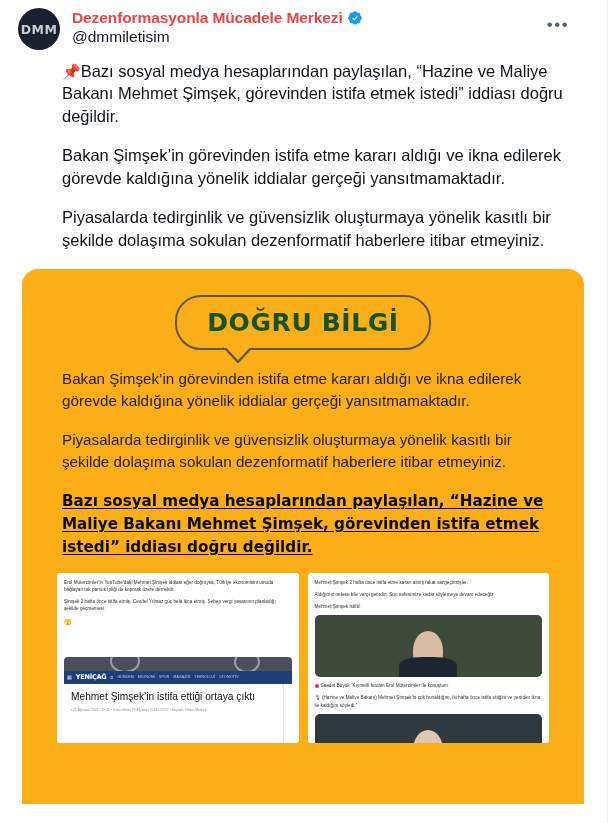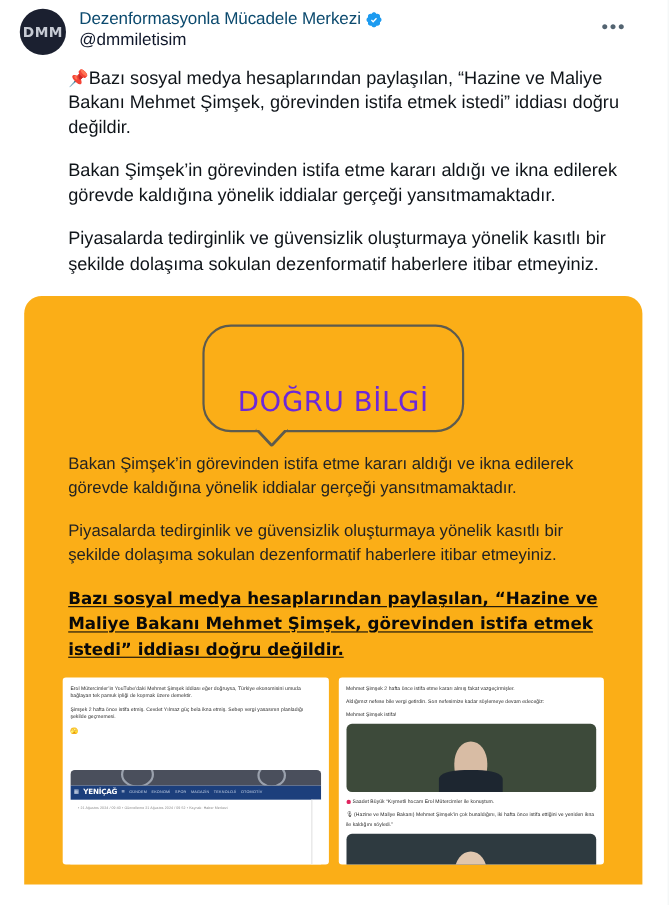--- a/index.html
+++ b/index.html
@@ -45,22 +45,22 @@
     font-family: "DejaVu Sans", sans-serif;
     font-size: 12.5px;
     font-weight: bold;
     letter-spacing: 0.4px;
     color: #c7cbd4;
   }
   .ident { flex: 1 1 auto; min-width: 0; padding-top: 1px; }
   .name-row { display: flex; align-items: center; gap: 4px; }
   .disp-name {
     font-size: 15.5px;
-    font-weight: normal;
-    color: #0c4a6e;
+    font-weight: bold;
+    color: #ef4444;
     letter-spacing: -0.1px;
     white-space: nowrap;
   }
   .verified {
     width: 16px; height: 16px;
     flex: 0 0 16px;
     display: block;
   }
   .handle {
     font-size: 15.5px;
@@ -116,25 +116,24 @@
   }
   .bubble {
     position: relative;
     border: 2.5px solid #5d5b4e;
     border-radius: 26px;
     padding: 11px 30px 11px 30px;
   }
   .bubble-text {
     font-family: "DejaVu Sans", sans-serif;
     font-size: 25px;
-    font-weight: normal;
-    color: #6d28d9;
+    font-weight: bold;
+    color: #14532d;
     letter-spacing: 0.6px;
     white-space: nowrap;
-    margin-top: 43px;
   }
   .bubble-tail {
     position: absolute;
     left: 46px;
     bottom: -15px;
     width: 30px;
     height: 17px;
   }
   .card-body {
     padding: 18px 40px 0 40px;
@@ -369,20 +368,21 @@
             <span class="news-burger">▦</span>
             <span class="news-logo">YENİÇAĞ</span>
             <span class="news-burger">≡</span>
             <span class="news-nav-item">GÜNDEM</span>
             <span class="news-nav-item">EKONOMİ</span>
             <span class="news-nav-item">SPOR</span>
             <span class="news-nav-item">MAGAZİN</span>
             <span class="news-nav-item">TEKNOLOJİ</span>
             <span class="news-nav-item">OTOMOTİV</span>
           </div>
+          <div class="news-head">Mehmet Şimşek’in istifa ettiği ortaya çıktı</div>
           <div class="news-byline">• 21 Ağustos 2024 / 09:40 • Güncelleme 21 Ağustos 2024 / 09:52 • Kaynak: Haber Merkezi</div>
           <div class="news-rail"></div>
         </div>
       </div>
 
       <div class="shot">
         <div class="shot-txt">
           <div class="shot-line">Mehmet Şimşek 2 hafta önce istifa etme kararı almış fakat vazgeçirmişler.</div>
           <div class="shot-line">Aldığımız nefese bile vergi getirdin. Son nefesimize kadar söylemeye devam edeceğiz:</div>
           <div class="shot-line">Mehmet Şimşek istifa!</div>

